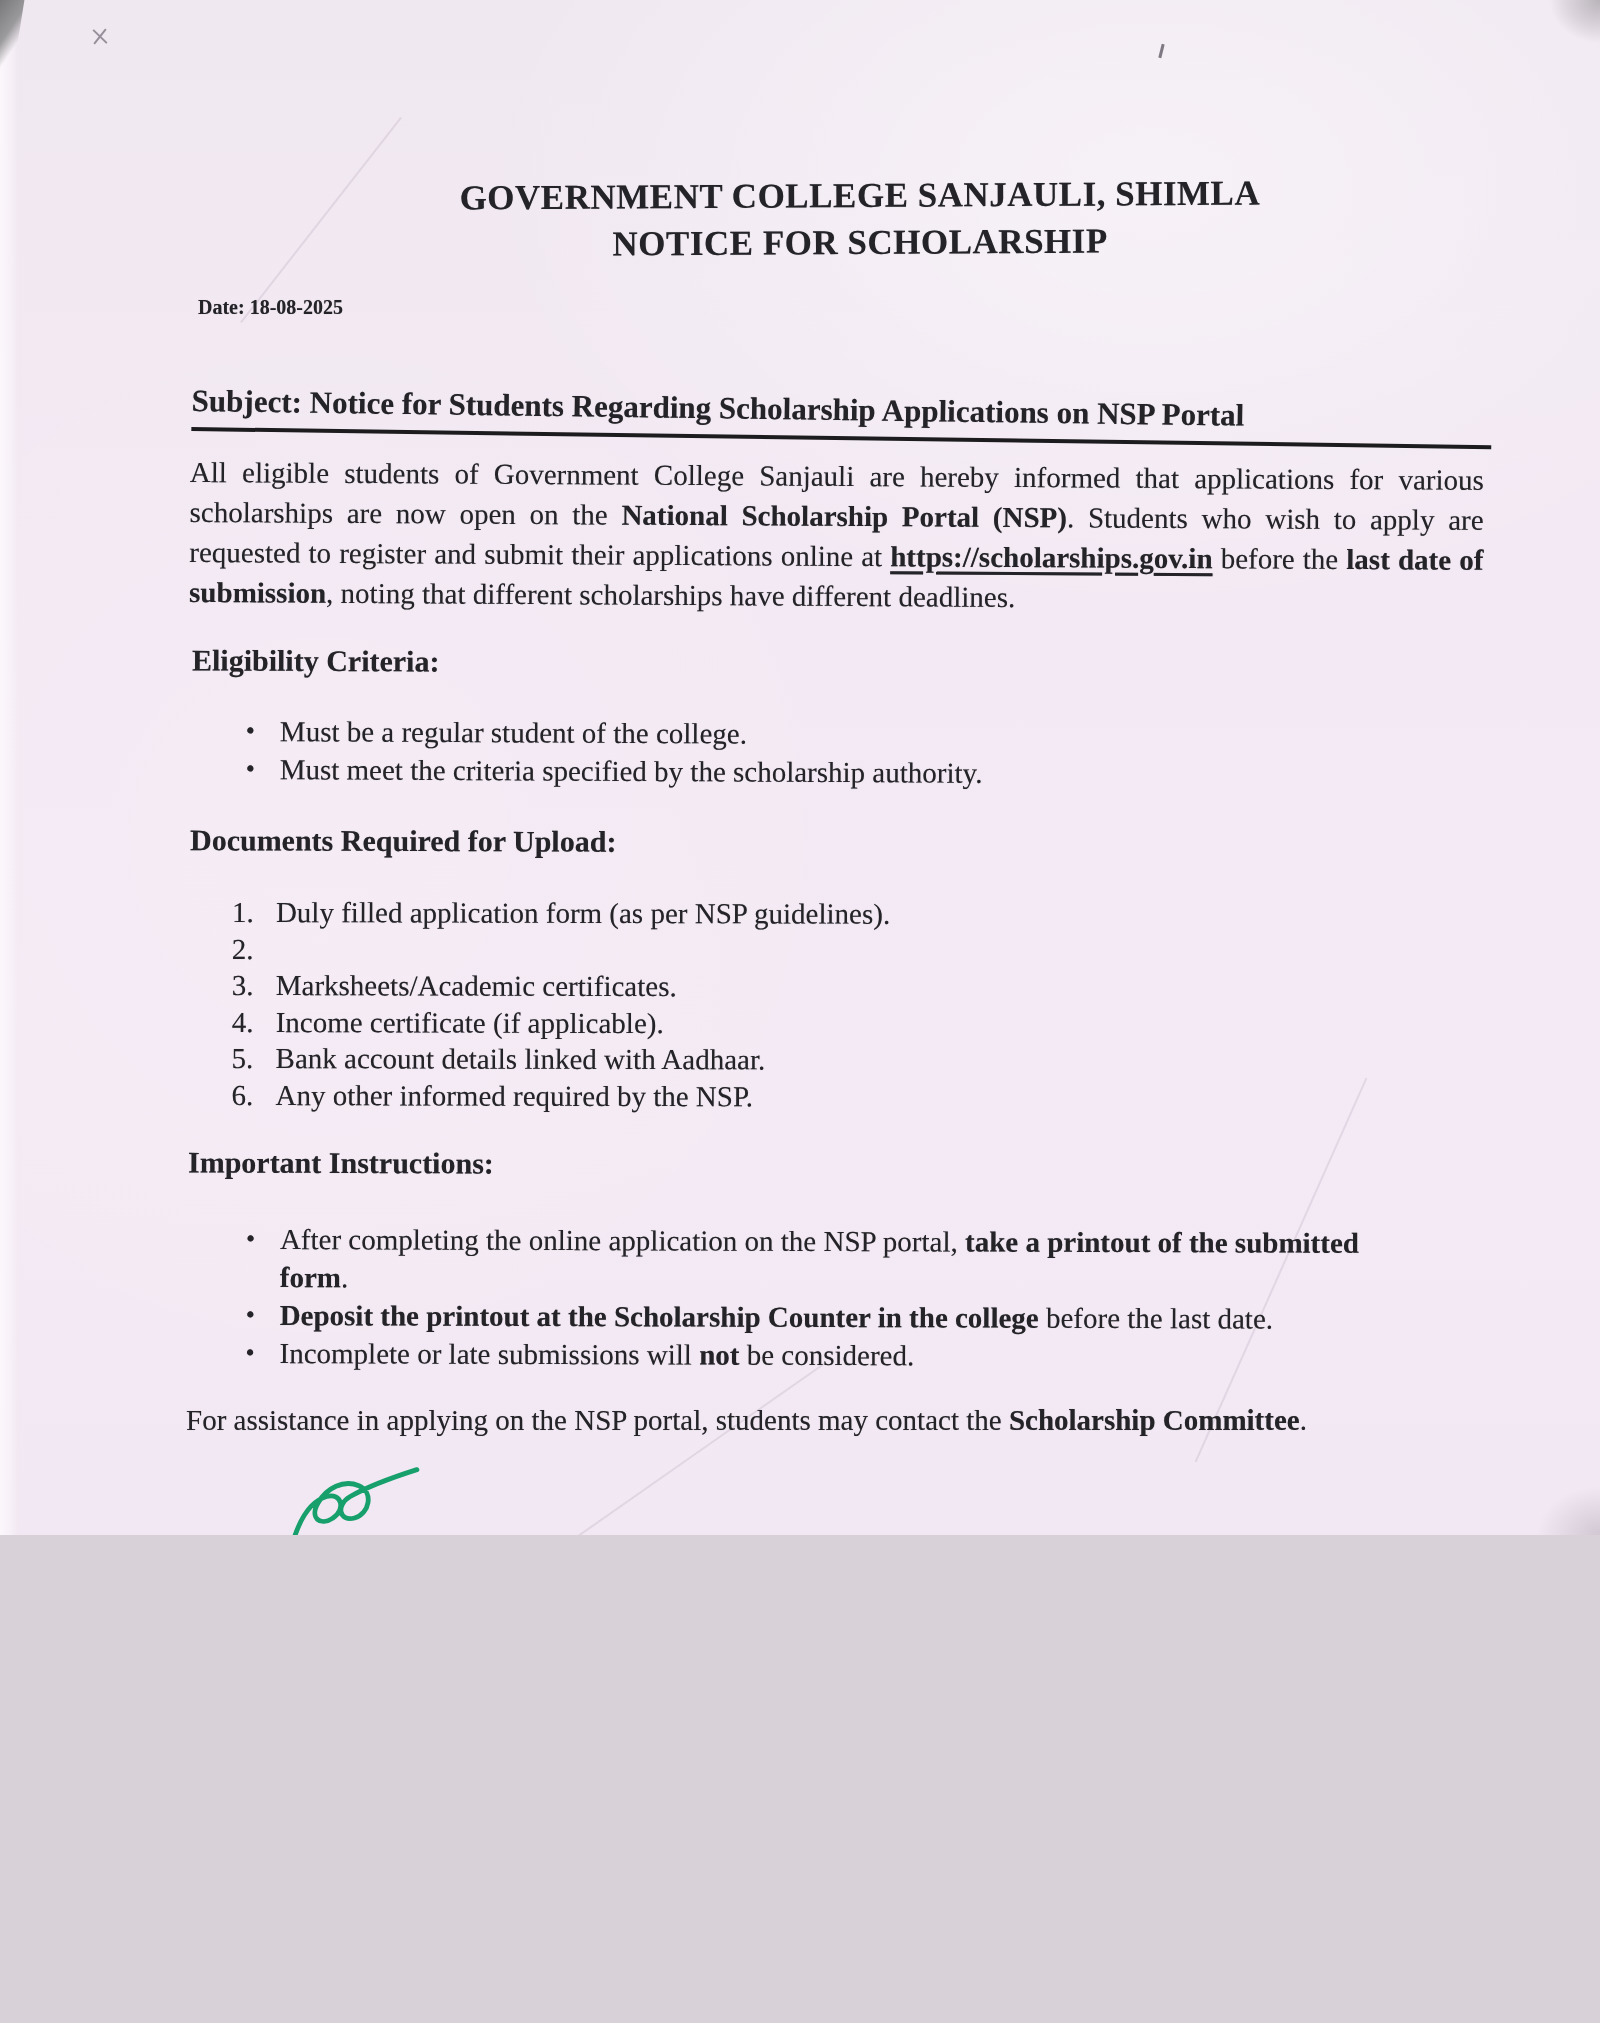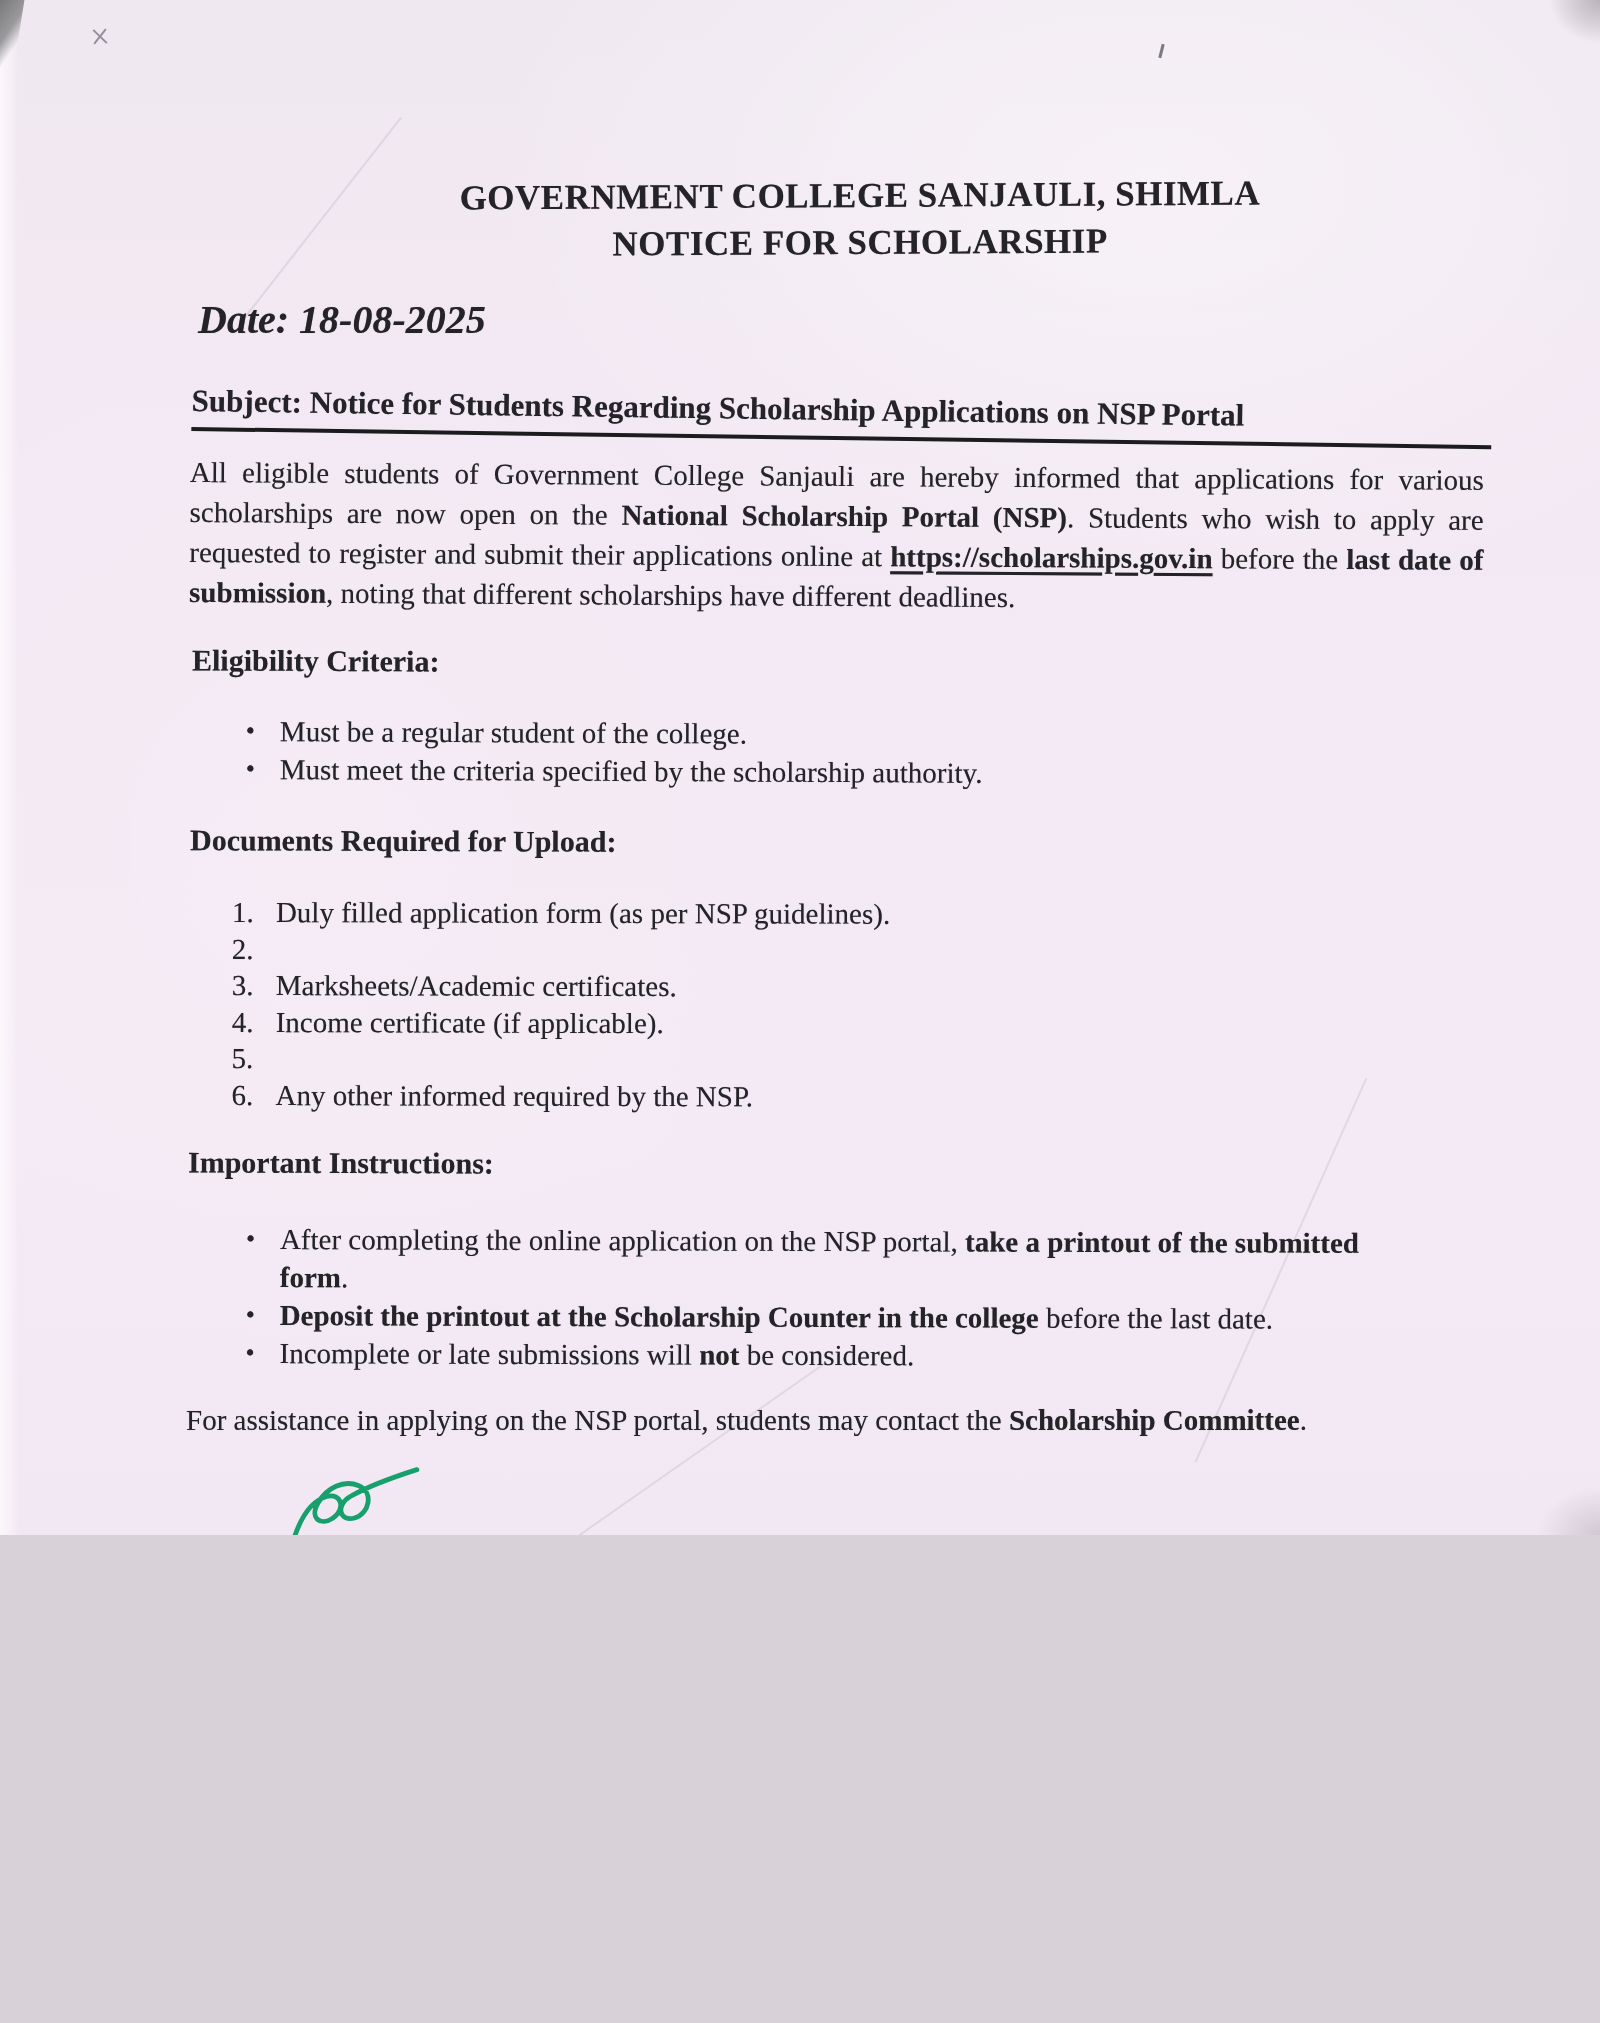--- a/index.html
+++ b/index.html
@@ -32,21 +32,21 @@
   .pencil-x{position:absolute;left:92px;top:28px;width:16px;height:16px;opacity:.6;}
   .pencil-x:before,.pencil-x:after{content:"";position:absolute;left:7px;top:-1px;width:2px;height:19px;background:#5a5560;}
   .pencil-x:before{transform:rotate(38deg);}
   .pencil-x:after{transform:rotate(-46deg);}
   .tick-mark{position:absolute;left:1160px;top:44px;width:3px;height:14px;background:#4a4650;transform:rotate(14deg);opacity:.7;}
 
   .abs{position:absolute;}
   .doc-title{left:120px;top:172px;width:1480px;text-align:center;
     font-size:35px;font-weight:700;line-height:47px;letter-spacing:0.5px;
     transform:rotate(-0.35deg);}
-  .date-line{left:198px;top:296px;font-size:40px;font-weight:700;font-style:italic;}
+  .date-line{left:198px;top:296px;font-size:20px;font-weight:700;}
   .subject-line{left:192px;top:383px;width:1300px;
     font-size:31px;font-weight:700;
     border-bottom:4px solid #1c1c1e;padding-bottom:8px;
     transform:rotate(0.8deg);transform-origin:0 0;}
   .intro{left:190px;top:452px;width:1294px;
     font-size:29px;line-height:40px;text-align:justify;
     transform:rotate(0.35deg);transform-origin:0 0;}
   b{font-weight:700;}
   .lnk{font-weight:700;text-decoration:underline;text-decoration-thickness:2.5px;text-underline-offset:5px;}
   .sec-head{font-size:30px;font-weight:700;}
@@ -137,20 +137,21 @@
     <div class="li">
       <span class="num">3.</span>
       <span>Marksheets/Academic certificates.</span>
     </div>
     <div class="li">
       <span class="num">4.</span>
       <span>Income certificate (if applicable).</span>
     </div>
     <div class="li">
       <span class="num">5.</span>
+      <span>Bank account details linked with Aadhaar.</span>
     </div>
     <div class="li">
       <span class="num">6.</span>
       <span>Any other informed required by the NSP.</span>
     </div>
   </div>
 
   <div class="abs sec-head h-instr">Important Instructions:</div>
   <div class="abs ilist">
     <div class="li">

